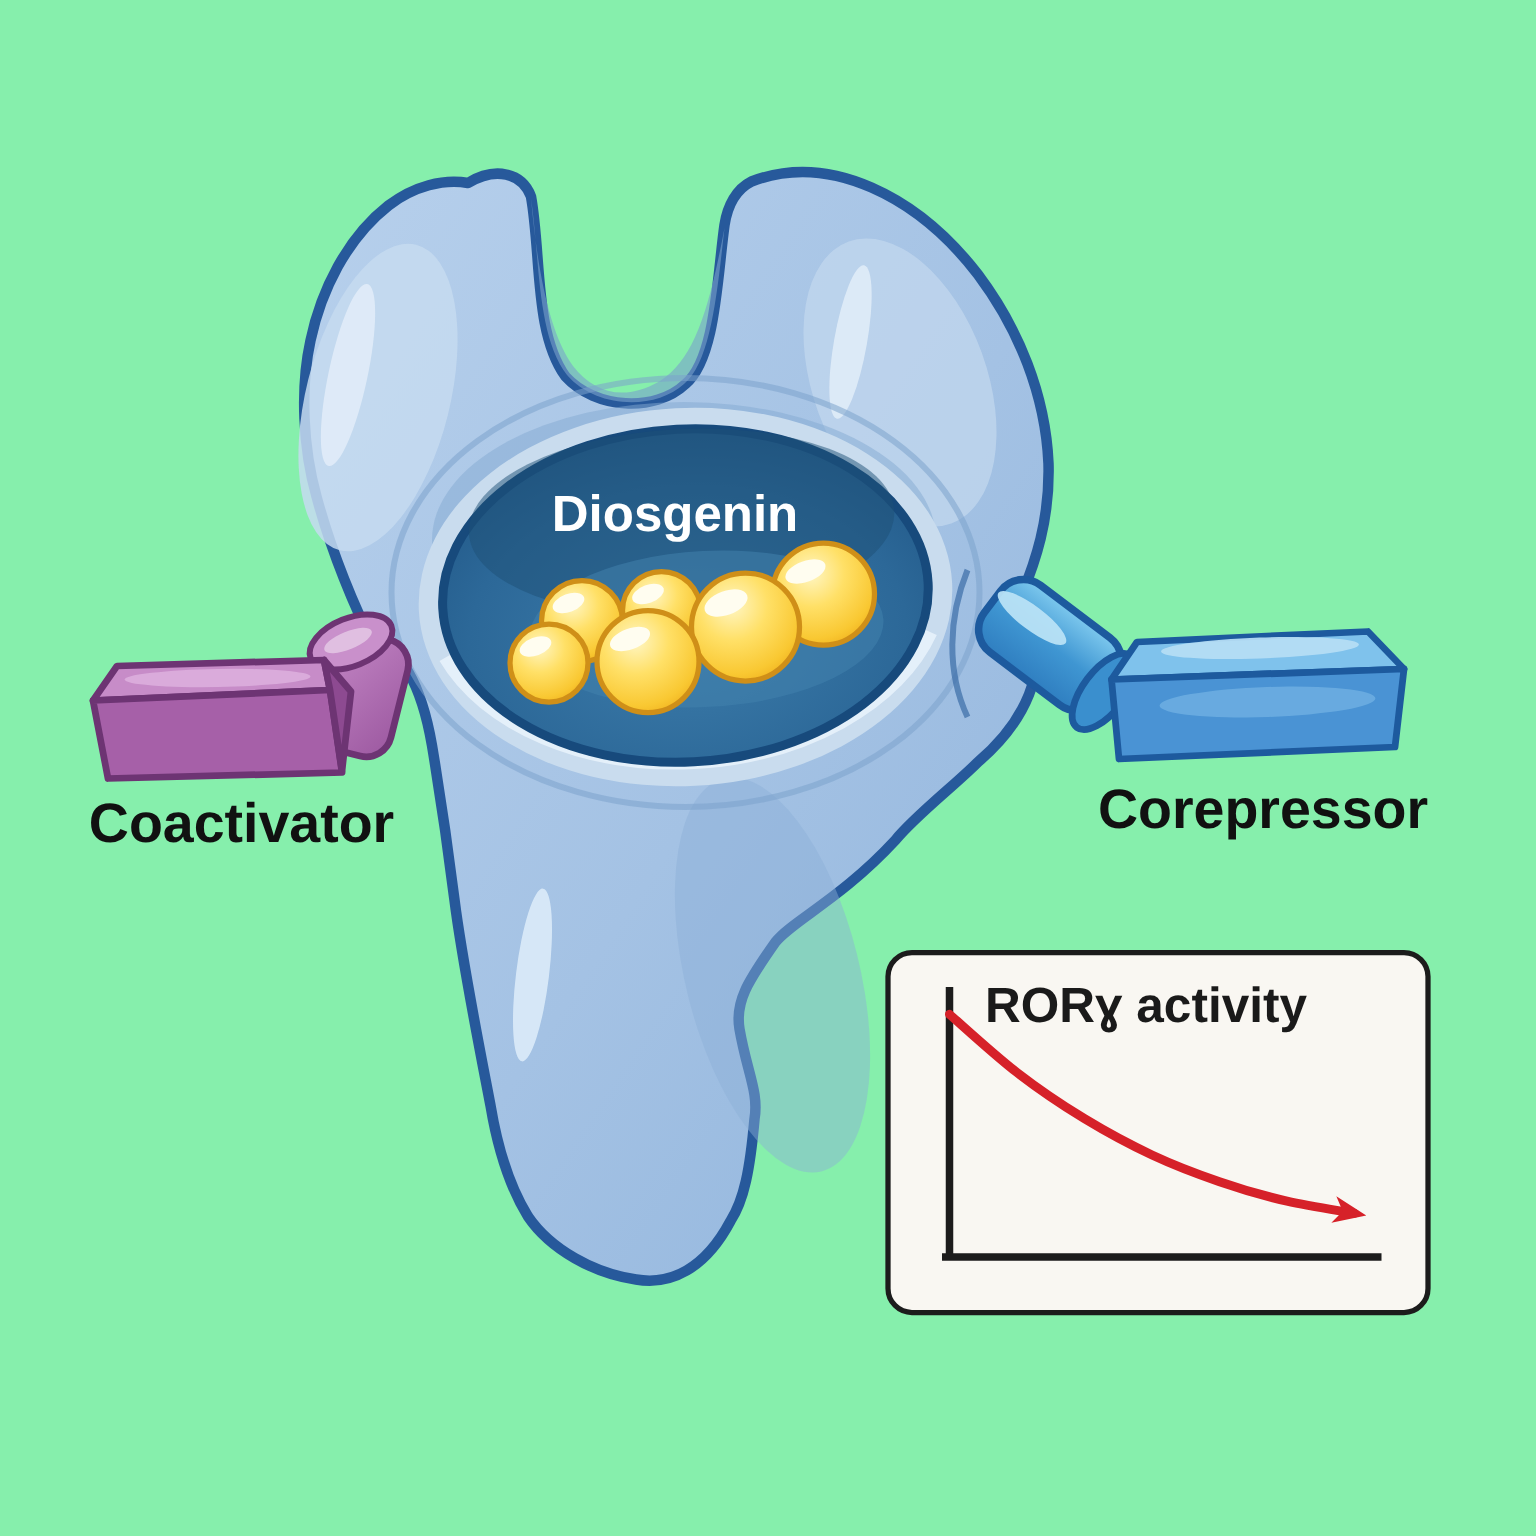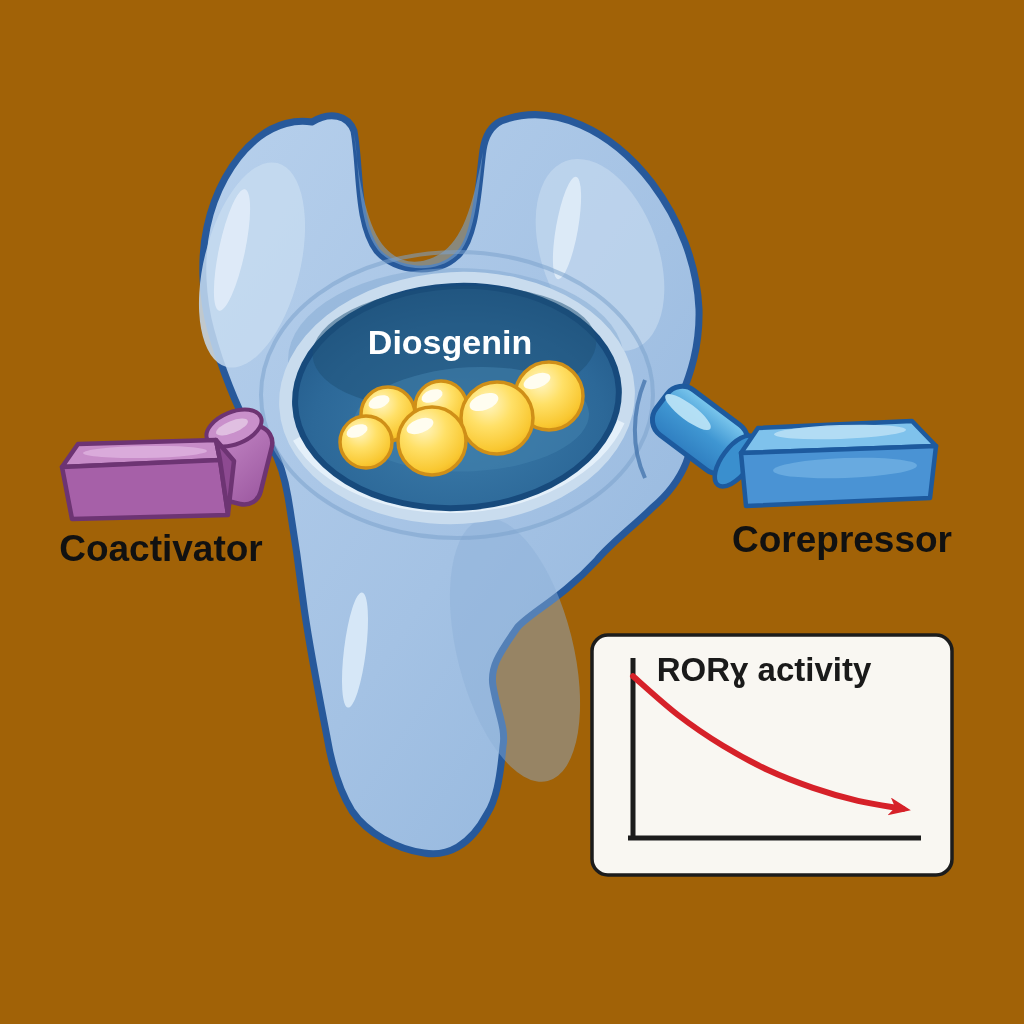--- a/index.html
+++ b/index.html
@@ -1,16 +1,16 @@
 <!DOCTYPE html>
 <html><head>
 <meta charset="utf-8">
 <style>
   html,body{margin:0;padding:0;background:#fdfdfd;}
-  .stage{position:relative;width:1024px;height:1024px;background:#a16207;overflow:hidden;
+  .stage{position:relative;width:1024px;height:1024px;background:#86efac;overflow:hidden;
          font-family:"Liberation Sans", sans-serif;}
   svg{position:absolute;inset:0;}
   .fig-label{font-family:"Liberation Sans", sans-serif;font-weight:bold;fill:#111111;}
   .pocket-label{font-family:"Liberation Sans", sans-serif;font-weight:bold;fill:#ffffff;}
   .chart-title{font-family:"Liberation Sans", sans-serif;font-weight:bold;fill:#1a1a1a;}
 </style>
 </head>
 <body>
 
 <div class="stage">

